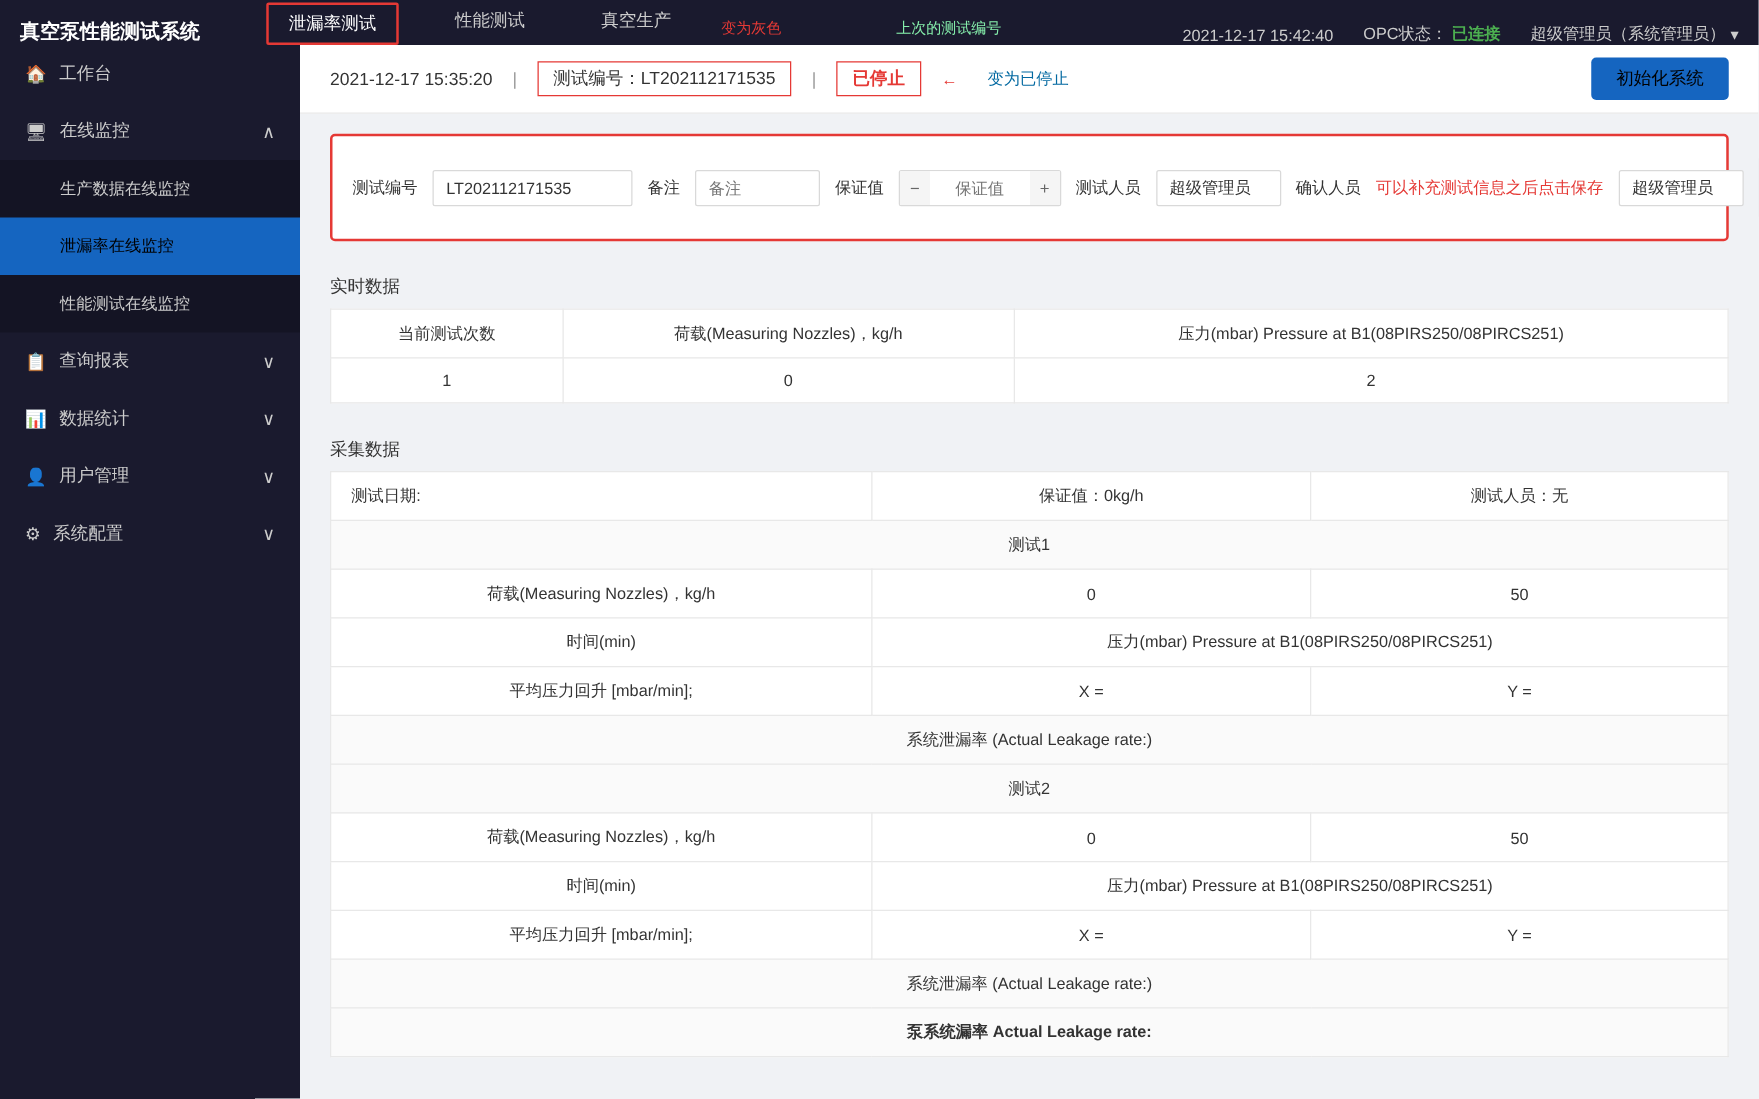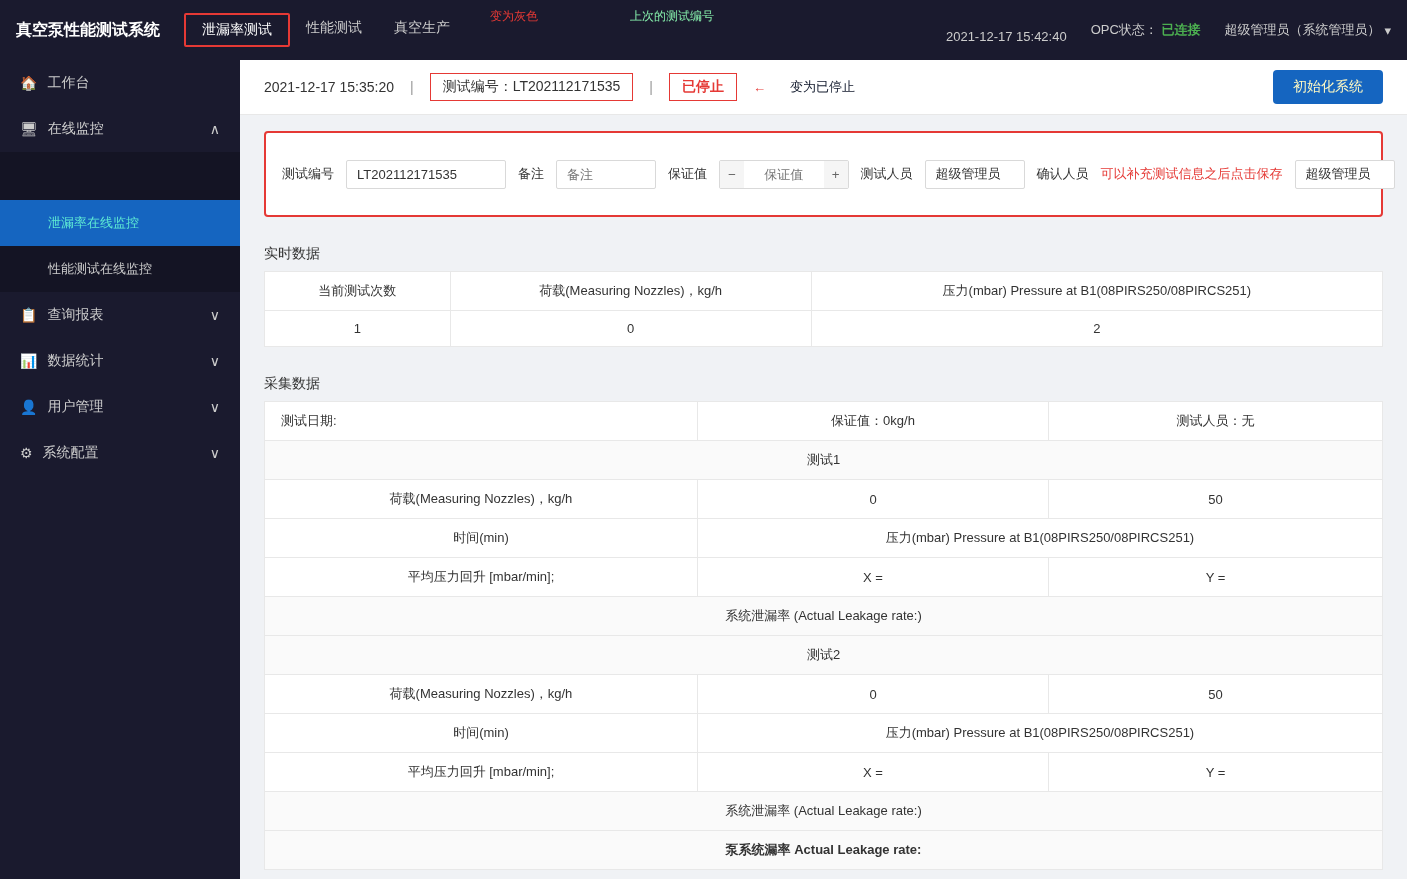--- a/index.html
+++ b/index.html
@@ -3,33 +3,34 @@
   <meta charset="utf-8">
   <style>
     * { box-sizing: border-box; margin: 0; padding: 0; }
     body { font-family: "Microsoft YaHei", "PingFang SC", sans-serif; font-size: 14px; background: #f0f2f5; display: flex; flex-direction: column; height: 100vh; overflow: hidden; }
 
     
     .top-nav {
       background: #1a1a2e;
       color: #fff;
       display: flex;
-      align-items: center;
-      height: 60px;
+      align-items: flex-end;
+      height: 36px;
       padding: 0 16px;
       flex-shrink: 0;
     }
     .top-nav-title { font-size: 16px; font-weight: bold; margin-right: 24px; white-space: nowrap; }
     .top-nav-tabs { display: flex; gap: 0; }
     .top-nav-tab {
       padding: 6px 16px;
       cursor: pointer;
       color: #ccc;
       font-size: 14px;
       border-radius: 2px;
+      margin-left: 29px;
     }
     .top-nav-tab.active {
       border: 2px solid #e53935;
       color: #fff;
       background: transparent;
     }
     .top-nav-spacer { flex: 1; }
     .top-nav-info { color: #ccc; font-size: 13px; margin-right: 24px; margin-top: 12px; }
     .opc-status { color: #ccc; font-size: 13px; margin-right: 24px; }
     .opc-connected { color: #4caf50; font-weight: bold; }
@@ -49,21 +50,21 @@
       overflow-y: auto;
     }
     .sidebar-item {
       display: flex;
       align-items: center;
       padding: 14px 20px;
       cursor: pointer;
       font-size: 14px;
       gap: 10px;
     }
-    .sidebar-item.active { background: #1565C0; color: #5eead4; margin-top: 48px; }
+    .sidebar-item.active { background: #1565C0; color: #000000; }
     .sidebar-item.has-arrow { justify-content: space-between; }
     .sidebar-item-left { display: flex; align-items: center; gap: 10px; }
     .sidebar-sub { background: rgba(0,0,0,0.2); }
     .sidebar-sub .sidebar-item { padding-left: 48px; font-size: 13px; }
 
     
     .main { flex: 1; display: flex; flex-direction: column; overflow: hidden; }
 
     
     .status-bar {
@@ -84,29 +85,29 @@
       font-size: 14px;
     }
     .status-stopped-box {
       border: 1px solid #e53935;
       padding: 4px 12px;
       color: #e53935;
       font-size: 14px;
       font-weight: bold;
     }
     .status-annotation {
-      color: #0f172a;
+      color: #0369a1;
       font-size: 13px;
       margin-left: 8px;
     }
     .status-arrow { color: #e53935; font-size: 13px; }
     .init-btn {
       margin-left: auto;
       background: #1565C0;
-      color: #fef9c3;
+      color: #000000;
       border: none;
       padding: 8px 20px;
       border-radius: 4px;
       cursor: pointer;
       font-size: 14px;
     }
 
     
     .info-form {
       margin: 16px 24px;
@@ -209,20 +210,23 @@
       <span>工作台</span>
     </div>
     <div class="sidebar-item has-arrow">
       <div class="sidebar-item-left">
         <span>🖥</span>
         <span>在线监控</span>
       </div>
       <span>∧</span>
     </div>
     <div class="sidebar-sub">
+      <div class="sidebar-item">
+        <span>生产数据在线监控</span>
+      </div>
       <div class="sidebar-item active">
         <span>泄漏率在线监控</span>
       </div>
       <div class="sidebar-item">
         <span>性能测试在线监控</span>
       </div>
     </div>
     <div class="sidebar-item has-arrow">
       <div class="sidebar-item-left">
         <span>📋</span>

